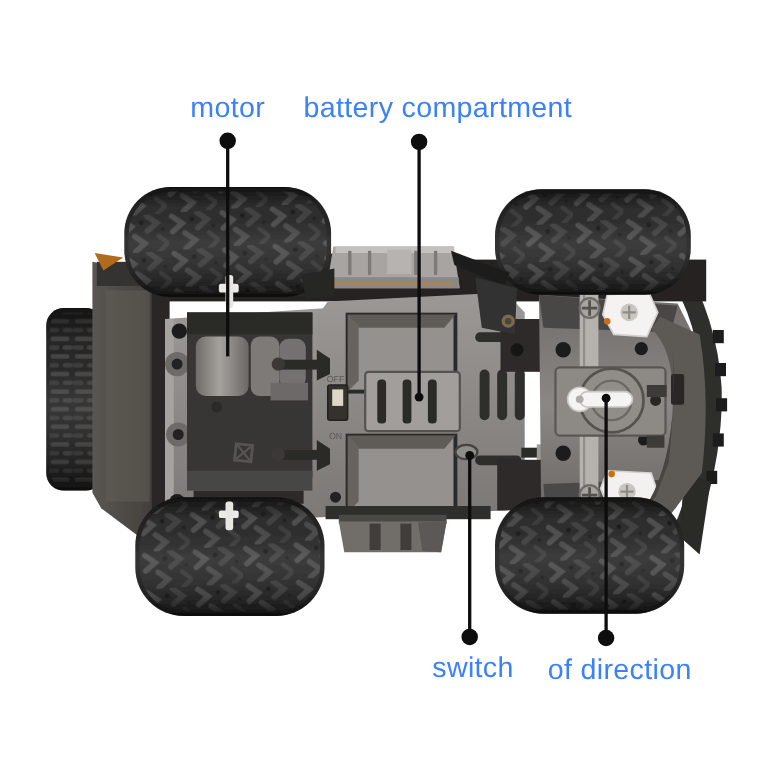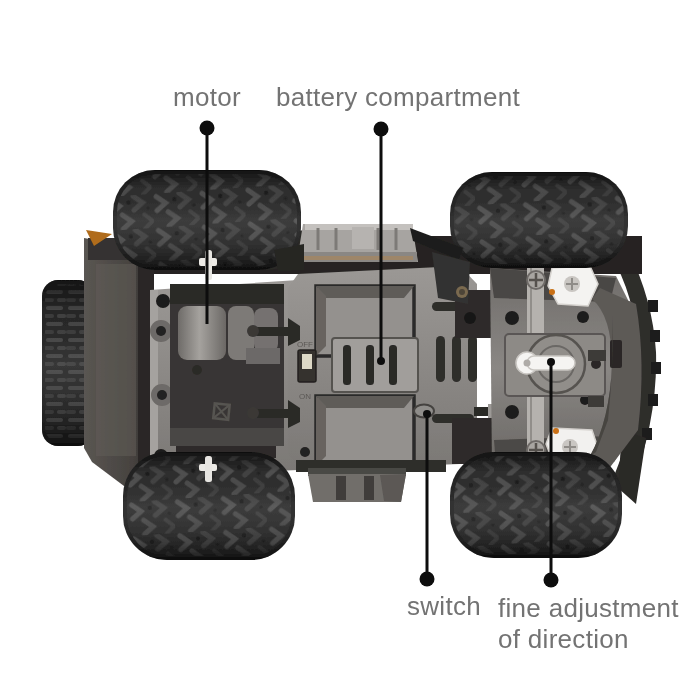--- a/index.html
+++ b/index.html
@@ -1,35 +1,35 @@
 <!DOCTYPE html>
 <html><head>
 <meta charset="utf-8">
 <style>
   html,body{margin:0;padding:0;background:#ffffff;}
   .stage{position:relative;width:700px;height:700px;background:#ffffff;overflow:hidden;
          font-family:"Liberation Sans",sans-serif;}
   svg.car{position:absolute;left:0;top:0;}
-  .label{position:absolute;color:#737373;font-size:26px;letter-spacing:.3px;white-space:nowrap;}
+  .label{position:absolute;color:#3b82f6;font-size:26px;letter-spacing:.3px;white-space:nowrap;}
   .label.centered{transform:translateX(-50%);}
   .dot{position:absolute;width:15px;height:15px;border-radius:50%;background:#0d0d0d;
        transform:translate(-50%,-50%);}
   .enddot{position:absolute;width:8px;height:8px;border-radius:50%;background:#0d0d0d;
        transform:translate(-50%,-50%);}
   .leader{position:absolute;width:3px;background:#0d0d0d;transform:translateX(-50%);}
   .two-line{line-height:31px;}
   
   #motor-label{left:207px;top:82px;}
   #motor-dot{left:207px;top:128px;}
   #motor-line{left:207px;top:128px;height:196px;}
   #battery-label{left:398px;top:82px;text-align:right;}
   #battery-dot{left:381px;top:129px;}
   #battery-line{left:381px;top:129px;height:233px;}
   #battery-end{left:381px;top:361px;}
-  #switch-label{left:444px;top:591px;}
+  #switch-label{left:430px;top:591px;}
   #switch-dot{left:427px;top:579px;}
   #switch-line{left:427px;top:414px;height:165px;}
   #switch-end{left:427px;top:414px;}
   #fine-label{left:498px;top:593px;}
   #fine-dot{left:551px;top:580px;}
   #fine-line{left:551px;top:362px;height:218px;}
   #fine-end{left:551px;top:362px;}
 </style>
 </head>
 <body>
@@ -323,21 +323,20 @@
 
   <div>
     <div class="label centered" id="switch-label">switch</div>
     <div class="dot" id="switch-dot"></div>
     <div class="leader" id="switch-line"></div>
     <div class="enddot" id="switch-end"></div>
   </div>
 
   <div>
     <div class="label two-line" id="fine-label">
-      <span style="display:block">fine adjustment</span>
       <span style="display:block">of direction</span>
     </div>
     <div class="dot" id="fine-dot"></div>
     <div class="leader" id="fine-line"></div>
     <div class="enddot" id="fine-end"></div>
   </div>
 
 </div>
 
 </body></html>

